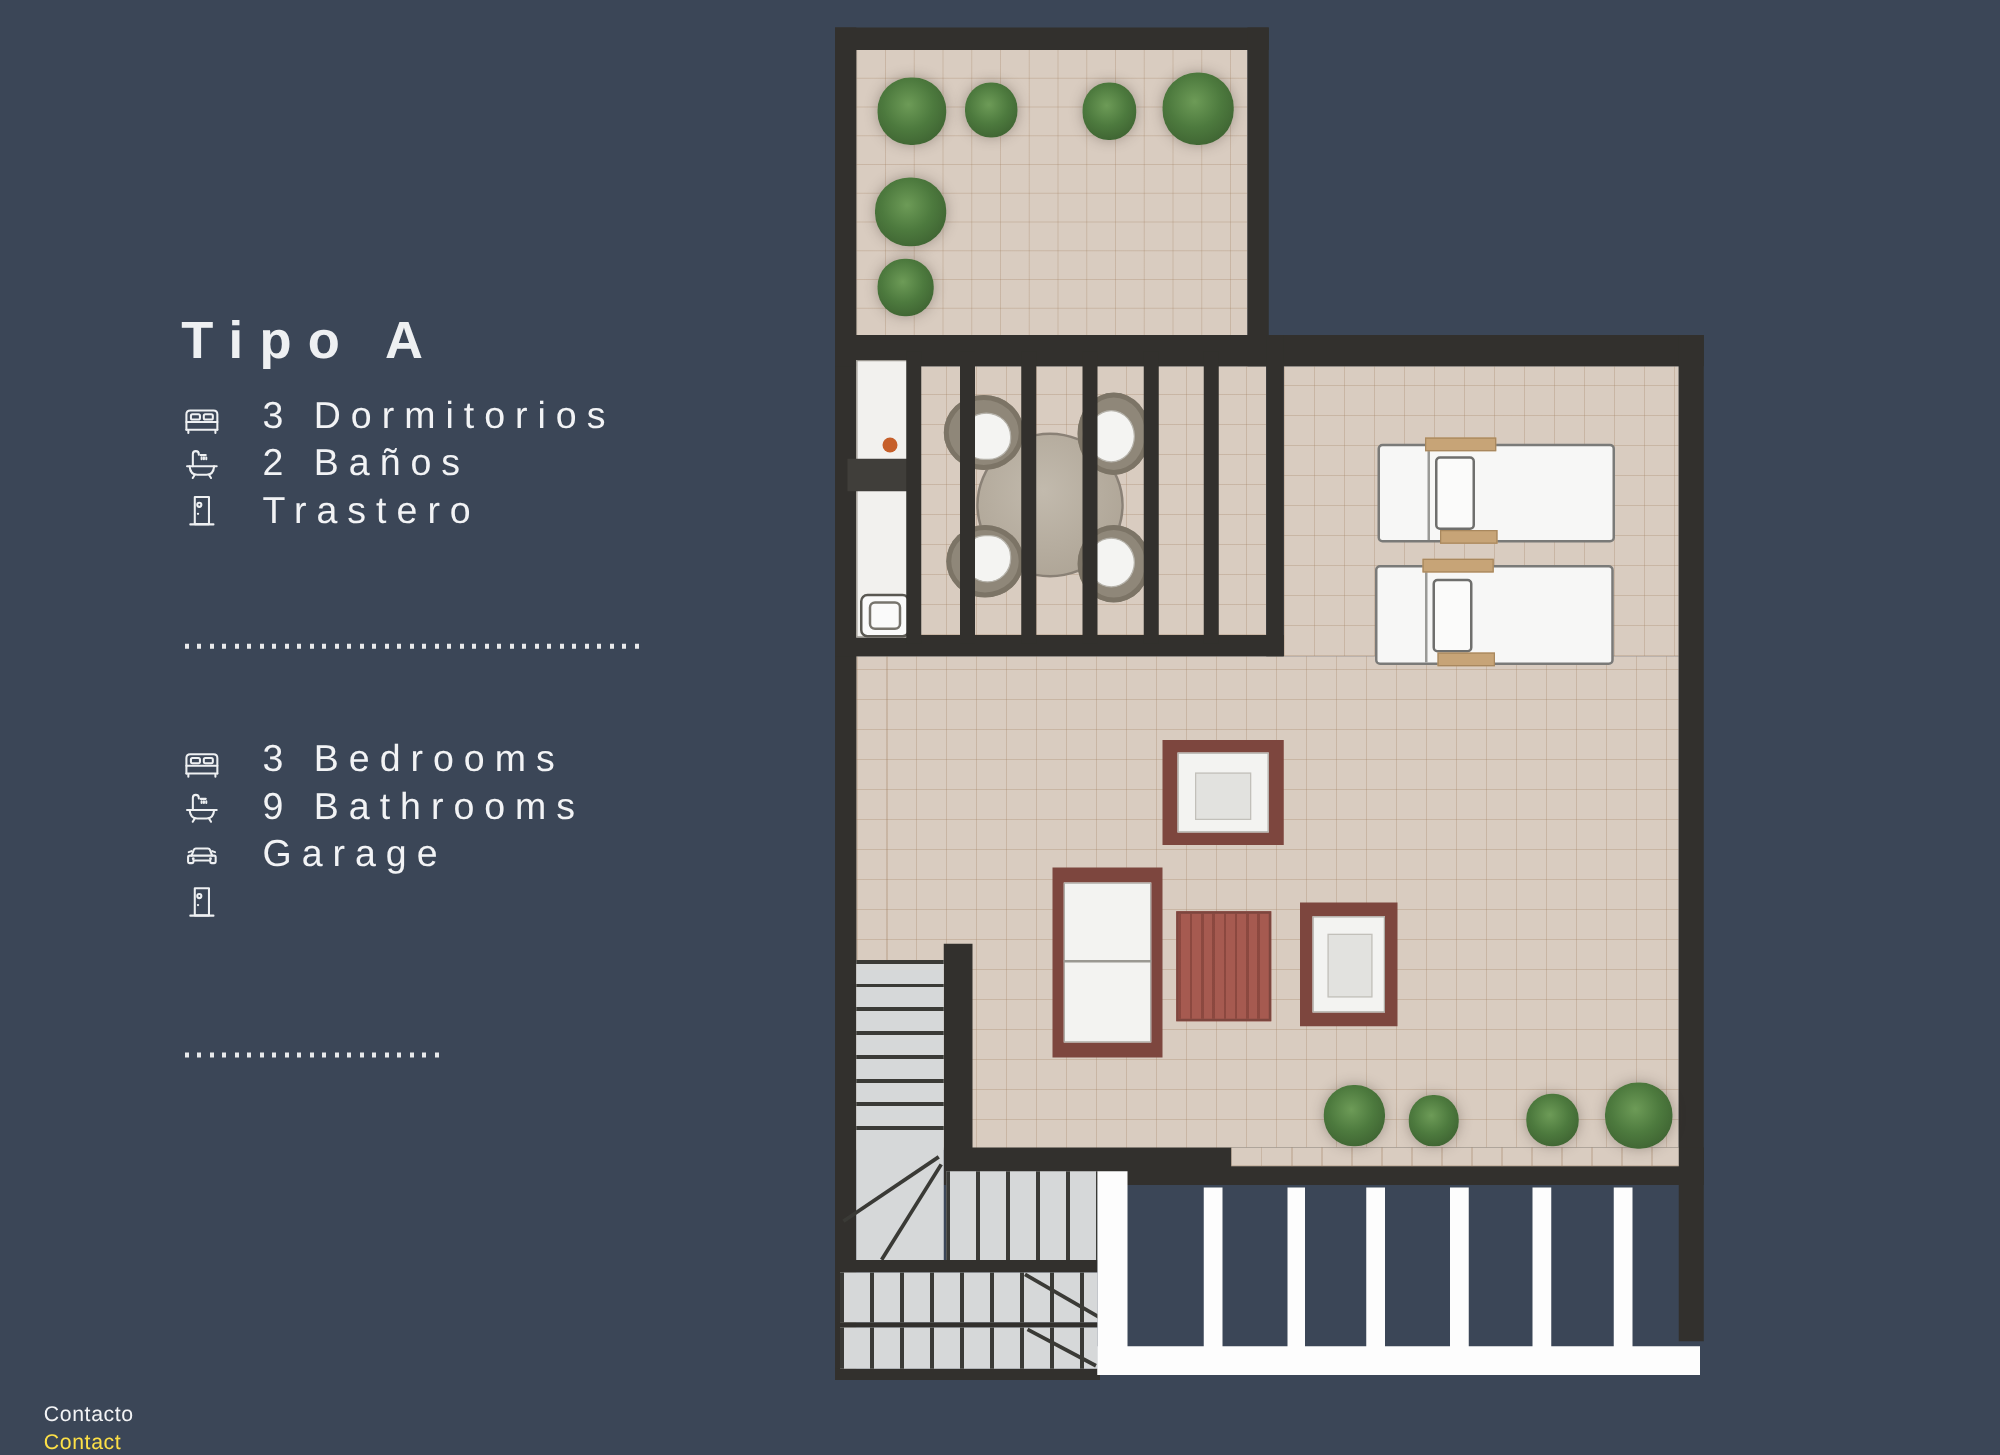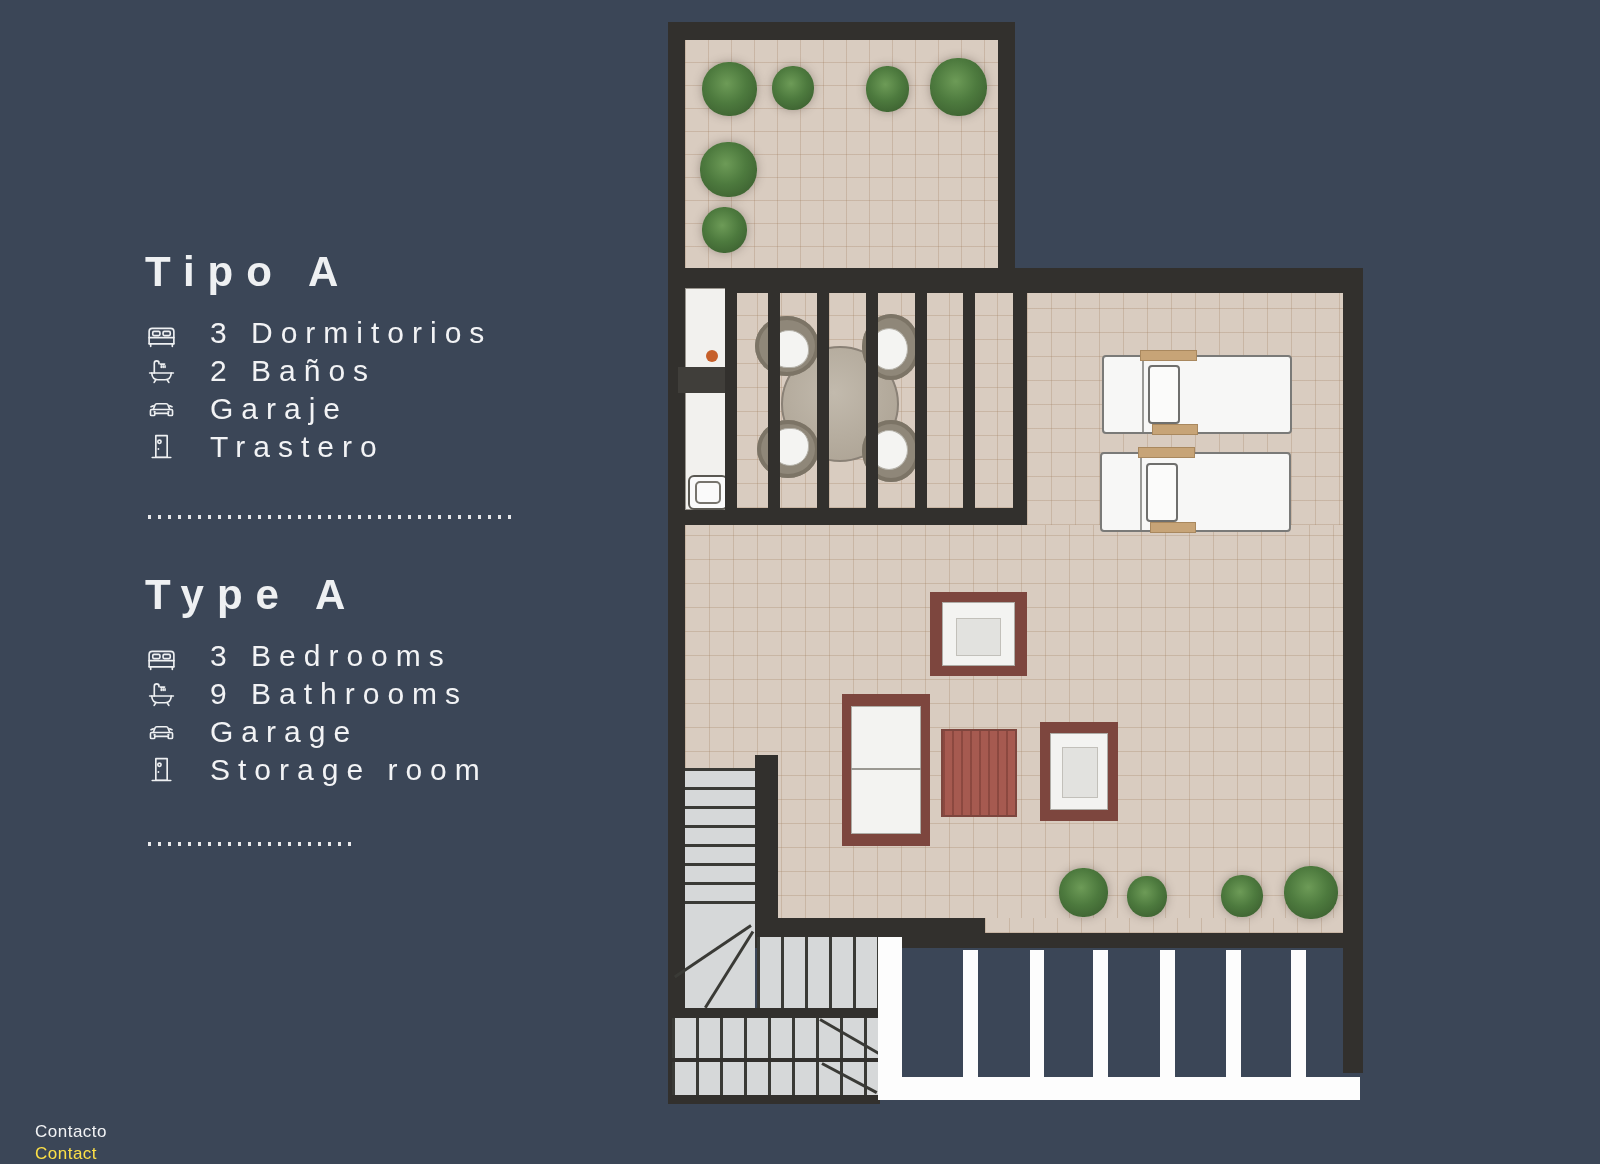--- a/index.html
+++ b/index.html
@@ -87,81 +87,69 @@
             <path d="M4.5 17.5 h23"></path>
             <path d="M6.5 17.5 c.3 4 2 6.5 6 6.5 h7 c4 0 5.7-2.5 6-6.5"></path>
             <path d="M10.5 24 l-1.6 2.6 M21.5 24 l1.6 2.6"></path>
             <path d="M9 17.5 V8 q0-2.3 2.3-2.3 q2.3 0 2.3 2.3 v.6"></path>
             <path d="M15 8.8 h4 M15.8 10.6 v1.4 M17.6 10.6 v1.4 M19.4 10.6 v1.4"></path>
           </svg>
         <span class="feature-label">2 Baños</span>
       </div>
       <div class="feature-row">
         <svg class="ficon" viewBox="0 0 32 32">
+            <rect x="10.5" y="4.5" width="11" height="21"></rect>
+            <circle cx="14" cy="10.5" r="1.6"></circle>
+            <circle class="dotfill" cx="13" cy="17.5" r=".9"></circle>
+            <path d="M7 25.7 h18"></path>
+          </svg>
+        <span class="feature-label">Trastero</span>
+      </div>
+    </div>
+  </div>
+  <div class="dotted" style="left:148px;top:515px;width:365px;"></div>
+
+  <div class="section" style="top:571px;">
+    <div class="feature-list">
+      <div class="feature-row">
+        <svg class="ficon" viewBox="0 0 32 32">
+            <path d="M4 26 V14 q0-3 3-3 h18 q3 0 3 3 v12"></path>
+            <path d="M4 20 h24 M4 26 h24 M5.5 26 v2.5 M26.5 26 v2.5"></path>
+            <rect x="7.5" y="14" width="7" height="4" rx="1.2"></rect>
+            <rect x="17.5" y="14" width="7" height="4" rx="1.2"></rect>
+          </svg>
+        <span class="feature-label">3 Bedrooms</span>
+      </div>
+      <div class="feature-row">
+        <svg class="ficon" viewBox="0 0 32 32">
+            <path d="M4.5 17.5 h23"></path>
+            <path d="M6.5 17.5 c.3 4 2 6.5 6 6.5 h7 c4 0 5.7-2.5 6-6.5"></path>
+            <path d="M10.5 24 l-1.6 2.6 M21.5 24 l1.6 2.6"></path>
+            <path d="M9 17.5 V8 q0-2.3 2.3-2.3 q2.3 0 2.3 2.3 v.6"></path>
+            <path d="M15 8.8 h4 M15.8 10.6 v1.4 M17.6 10.6 v1.4 M19.4 10.6 v1.4"></path>
+          </svg>
+        <span class="feature-label">9 Bathrooms</span>
+      </div>
+      <div class="feature-row">
+        <svg class="ficon" viewBox="0 0 32 32">
             <path d="M8 16 l1.8-4.6 q.4-1 1.5-1 h9.4 q1.1 0 1.5 1 L24 16"></path>
             <path d="M6.5 16 h19 q1.2 0 1.2 1.2 v3.6 q0 1-1 1 h-2.2 q-1 0-1-1 v-1 h-13 v1 q0 1-1 1 H6.3 q-1 0-1-1 v-3.6 q0-1.2 1.2-1.2 z"></path>
             <path d="M8 12.5 l-2.2.8 M24 12.5 l2.2.8"></path>
             <circle class="dotfill" cx="9.3" cy="18.4" r="1.1"></circle>
             <circle class="dotfill" cx="22.7" cy="18.4" r="1.1"></circle>
           </svg>
-        <span class="feature-label">Garaje</span>
+        <span class="feature-label">Garage</span>
       </div>
       <div class="feature-row">
         <svg class="ficon" viewBox="0 0 32 32">
             <rect x="10.5" y="4.5" width="11" height="21"></rect>
             <circle cx="14" cy="10.5" r="1.6"></circle>
             <circle class="dotfill" cx="13" cy="17.5" r=".9"></circle>
             <path d="M7 25.7 h18"></path>
           </svg>
-        <span class="feature-label">Trastero</span>
-      </div>
-    </div>
-  </div>
-  <div class="dotted" style="left:148px;top:515px;width:365px;"></div>
-
-  <div class="section" style="top:571px;">
-    <div class="sec-title">Type A</div>
-    <div class="feature-list">
-      <div class="feature-row">
-        <svg class="ficon" viewBox="0 0 32 32">
-            <path d="M4 26 V14 q0-3 3-3 h18 q3 0 3 3 v12"></path>
-            <path d="M4 20 h24 M4 26 h24 M5.5 26 v2.5 M26.5 26 v2.5"></path>
-            <rect x="7.5" y="14" width="7" height="4" rx="1.2"></rect>
-            <rect x="17.5" y="14" width="7" height="4" rx="1.2"></rect>
-          </svg>
-        <span class="feature-label">3 Bedrooms</span>
-      </div>
-      <div class="feature-row">
-        <svg class="ficon" viewBox="0 0 32 32">
-            <path d="M4.5 17.5 h23"></path>
-            <path d="M6.5 17.5 c.3 4 2 6.5 6 6.5 h7 c4 0 5.7-2.5 6-6.5"></path>
-            <path d="M10.5 24 l-1.6 2.6 M21.5 24 l1.6 2.6"></path>
-            <path d="M9 17.5 V8 q0-2.3 2.3-2.3 q2.3 0 2.3 2.3 v.6"></path>
-            <path d="M15 8.8 h4 M15.8 10.6 v1.4 M17.6 10.6 v1.4 M19.4 10.6 v1.4"></path>
-          </svg>
-        <span class="feature-label">9 Bathrooms</span>
-      </div>
-      <div class="feature-row">
-        <svg class="ficon" viewBox="0 0 32 32">
-            <path d="M8 16 l1.8-4.6 q.4-1 1.5-1 h9.4 q1.1 0 1.5 1 L24 16"></path>
-            <path d="M6.5 16 h19 q1.2 0 1.2 1.2 v3.6 q0 1-1 1 h-2.2 q-1 0-1-1 v-1 h-13 v1 q0 1-1 1 H6.3 q-1 0-1-1 v-3.6 q0-1.2 1.2-1.2 z"></path>
-            <path d="M8 12.5 l-2.2.8 M24 12.5 l2.2.8"></path>
-            <circle class="dotfill" cx="9.3" cy="18.4" r="1.1"></circle>
-            <circle class="dotfill" cx="22.7" cy="18.4" r="1.1"></circle>
-          </svg>
-        <span class="feature-label">Garage</span>
-      </div>
-      <div class="feature-row">
-        <svg class="ficon" viewBox="0 0 32 32">
-            <rect x="10.5" y="4.5" width="11" height="21"></rect>
-            <circle cx="14" cy="10.5" r="1.6"></circle>
-            <circle class="dotfill" cx="13" cy="17.5" r=".9"></circle>
-            <path d="M7 25.7 h18"></path>
-          </svg>
-        <span class="feature-label">Storage room</span>
       </div>
     </div>
   </div>
   <div class="dotted" style="left:148px;top:842px;width:208px;"></div>
 
   <div class="contact" style="top:1122px;color:#f2f3f5;">Contacto</div>
   <div class="contact" style="top:1144px;color:#fde047;">Contact</div>
 
   <div class="abs" style="left:0;top:0;width:1600px;height:1164px;">
 

